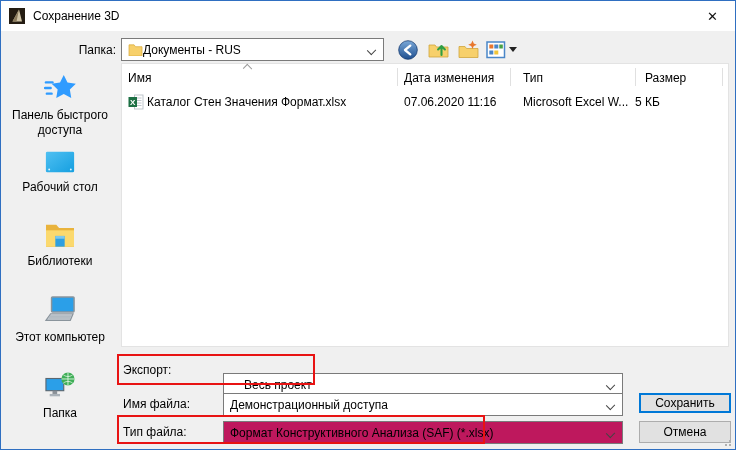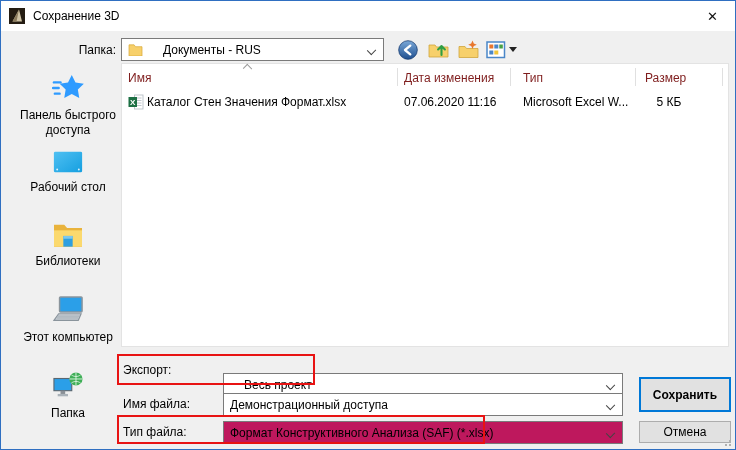--- a/index.html
+++ b/index.html
@@ -15,53 +15,53 @@
   .title-text { position:absolute; left:32px; top:8px; font-size:12px; color:#000; }
   .close-btn { position:absolute; right:0; top:0; width:45px; height:30px; display:flex;
     align-items:center; justify-content:center; font-size:13px; color:#111; cursor:pointer; }
   
   .lbl-folder { position:absolute; left:40px; top:42px; width:75px; text-align:right; }
   .combo { position:absolute; background:#fff; border:1px solid #7a7a7a; height:23px;
     display:flex; align-items:center; padding-left:6px; }
   .combo .chev { position:absolute; right:8px; top:8px; width:7px; height:7px;
     border-left:1.3px solid #444; border-bottom:1.3px solid #444; transform:rotate(-45deg) scale(1,0.9); }
   .folder-combo { left:120px; top:37px; width:263px; }
-  .folder-combo .txt { margin-left:20px; }
+  .folder-combo .txt { margin-left:0; }
   .tb-icon { position:absolute; top:38px; width:22px; height:22px; display:flex; align-items:center; justify-content:center; cursor:pointer; }
   .views-arrow { position:absolute; left:508px; top:46px; width:0; height:0;
     border-left:4px solid transparent; border-right:4px solid transparent; border-top:5px solid #222; }
   
-  .sidebar { position:absolute; left:8px; top:62px; width:118px; height:386px; }
+  .sidebar { position:absolute; left:0; top:62px; width:118px; height:386px; }
   .place { position:absolute; left:0; width:118px; display:flex; flex-direction:column;
     align-items:center; gap:5px; text-align:center; line-height:15px; cursor:pointer; }
   
   .filelist { position:absolute; left:120px; top:62px; width:608px; height:284px;
     background:#fff; border:1px solid #e3e3e3; }
-  .fl-header { position:absolute; left:0; top:0; width:100%; height:26px; background:#fff; color:#7f1d1d; }
+  .fl-header { position:absolute; left:0; top:0; width:100%; height:26px; background:#fff; color:#000000; }
   .fl-col { position:absolute; top:7px; cursor:pointer; }
   .col-imya { left:6px; }
   .col-data { left:282px; }
   .col-tip  { left:401px; }
   .col-razmer { left:523px; }
   .col-div { position:absolute; top:4px; width:1px; height:18px; background:#e0e0e0; }
   .sort-chev { position:absolute; left:122px; top:1px; width:7px; height:7px;
     border-left:1.2px solid #9a9a9a; border-top:1.2px solid #9a9a9a; transform:rotate(45deg) scale(1,0.9); }
   .fl-row { position:absolute; left:0; top:28px; width:100%; height:20px; cursor:pointer; }
   .cell-name-ic { position:absolute; left:6px; top:2px; }
   .cell-name { position:absolute; left:25px; top:3px; }
   .cell-date { position:absolute; left:282px; top:3px; }
   .cell-type { position:absolute; left:401px; top:3px; }
-  .cell-size { position:absolute; left:513px; top:3px; width:68px; text-align:center; }
+  .cell-size { position:absolute; left:513px; top:3px; width:68px; text-align:left; }
   
   .frm-label { position:absolute; left:122px; }
   .frm-combo { left:222px; width:400px; }
   .combo.disabled { background:#be185d; }
   .btn { position:absolute; left:638px; width:92px; background:#e1e1e1; border:1px solid #adadad;
     display:flex; align-items:center; justify-content:center; font-size:12px; cursor:pointer; }
-  .btn-save { top:376px; height:35px; border:2px solid #0078d7;font-weight:bold; }
+  .btn-save { top:392px; height:20px; border:2px solid #0078d7; }
   .btn-cancel { top:420px; height:22px; }
   
   .red-annot { position:absolute; border:2px solid #e81313; pointer-events:none; z-index:50; }
   .annot-export { left:116px; top:353px; width:198px; height:31px; }
   .annot-type { left:116px; top:414px; width:368px; height:29px; }
   .grip { position:absolute; right:3px; bottom:2px; cursor:nwse-resize; }
 </style>
 </head>
 <body>
 

